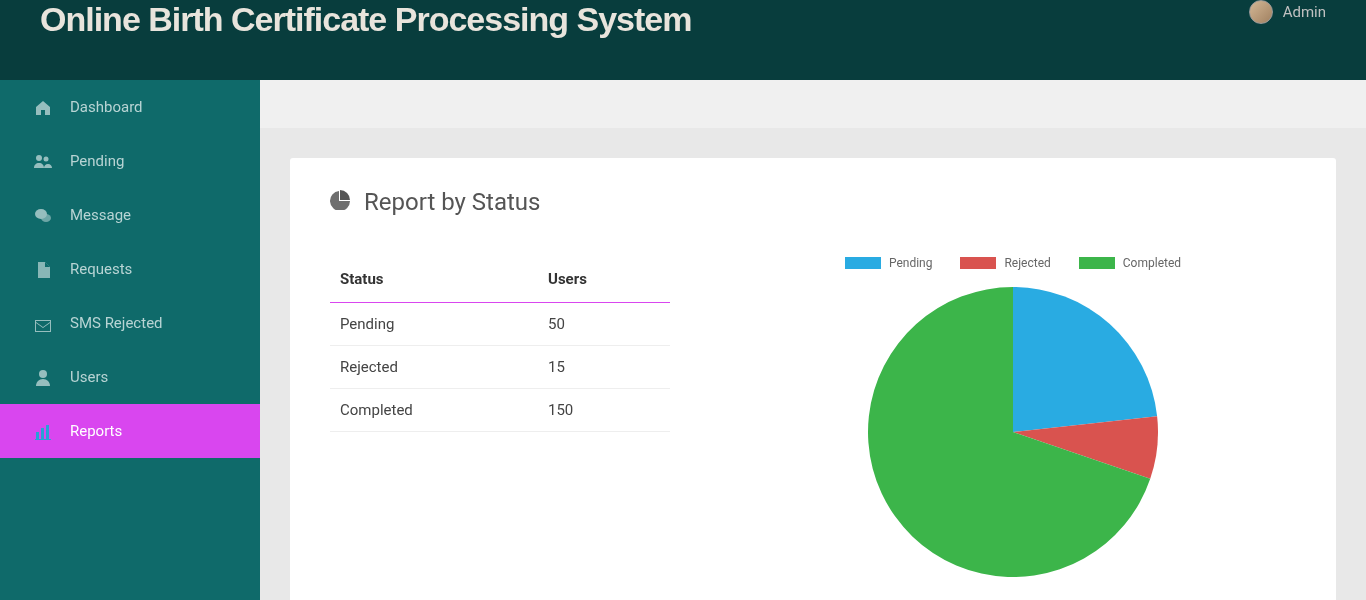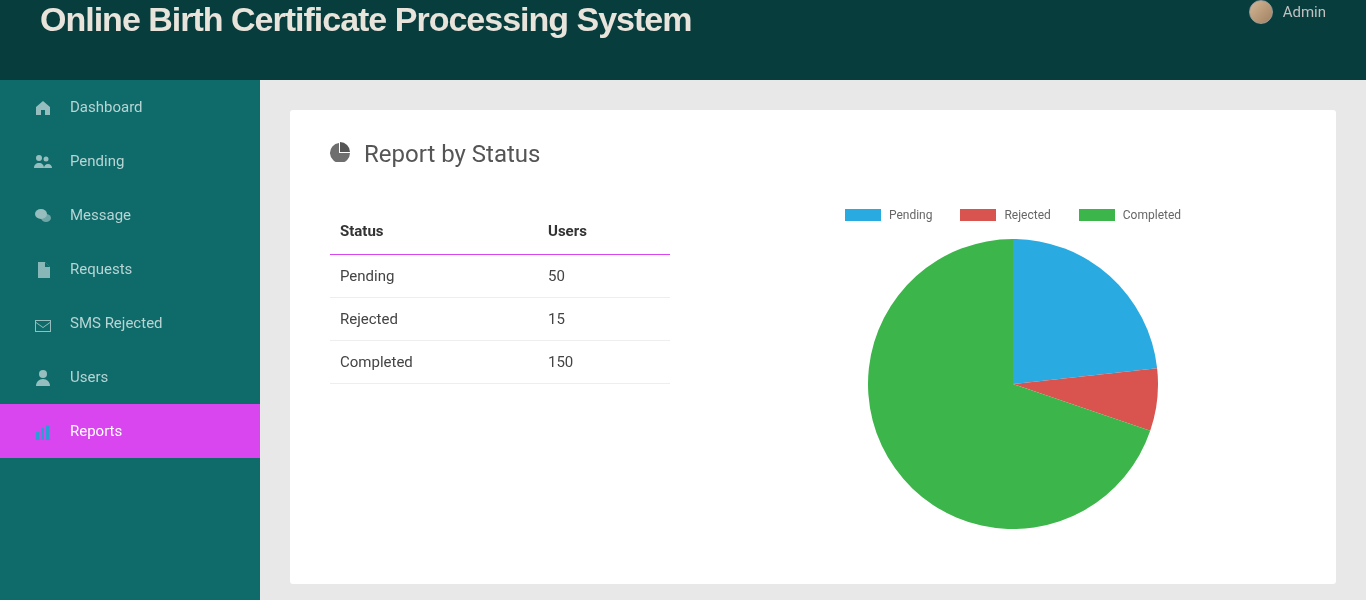--- a/index.html
+++ b/index.html
@@ -73,20 +73,21 @@
       opacity: 0.8;
     }
     .sidebar-item.active .icon {
       color: #2a9fd6;
       opacity: 1;
     }
     .main {
       flex: 1;
       background: #e8e8e8;
       padding: 30px 30px;
+      margin-top: 48px;
     }
     .card {
       background: #ffffff;
       border-radius: 3px;
       padding: 30px 40px 50px;
       min-height: 440px;
     }
     .card-title {
       display: flex;
       align-items: center;

